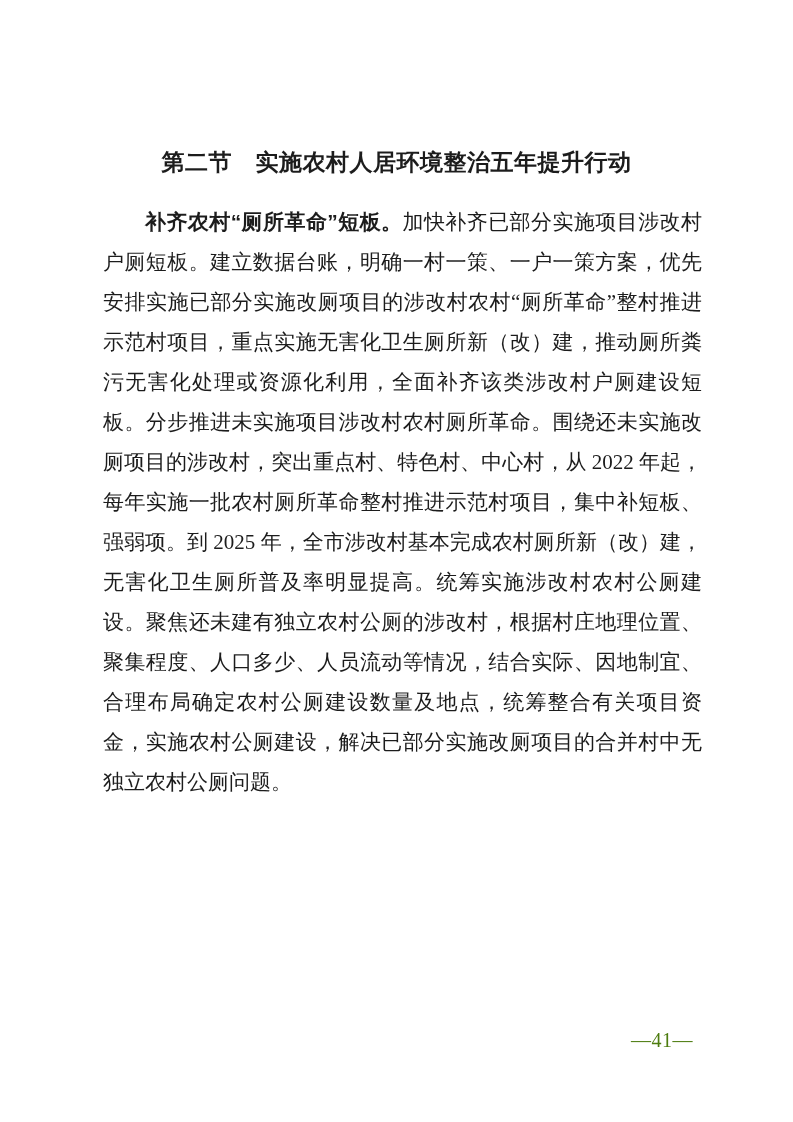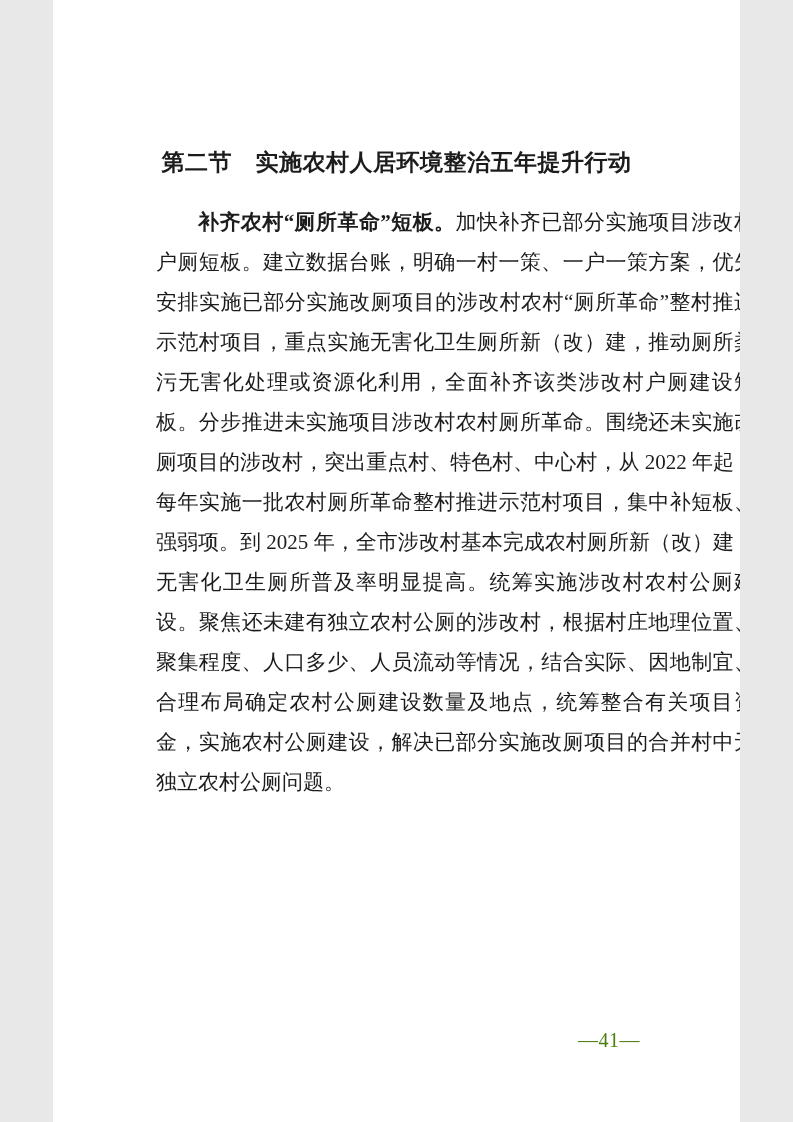--- a/index.html
+++ b/index.html
@@ -2,21 +2,21 @@
 <html><head>
 <meta charset="utf-8">
 <style>
   html, body {
     margin: 0;
     padding: 0;
     background: #e8e8e8;
   }
   .page {
     position: relative;
-    width: 687px;
+    width: 793px;
     height: 1122px;
     margin: 0 auto;
     background: #ffffff;
     color: #1c1c1c;
     font-family: "Liberation Serif", "DejaVu Serif", serif;
     overflow: hidden;
   }
   .section-title {
     position: absolute;
     top: 146px;
@@ -40,21 +40,21 @@
     line-height: 40px;
     text-align: justify;
     text-justify: inter-character;
   }
   .para {
     margin: 0;
     text-indent: 2em;
   }
   .para .lead {
     font-weight: 700;
-    font-family: Liberation Serif, serif;
+    font-family: Liberation Sans, sans-serif;
     margin-top: 24px;
   }
   .page-number {
     position: absolute;
     top: 1028px;
     right: 100px;
     font-size: 20px;
     line-height: 24px;
     letter-spacing: 0.5px;
     font-family: "Liberation Serif", "DejaVu Serif", serif;

